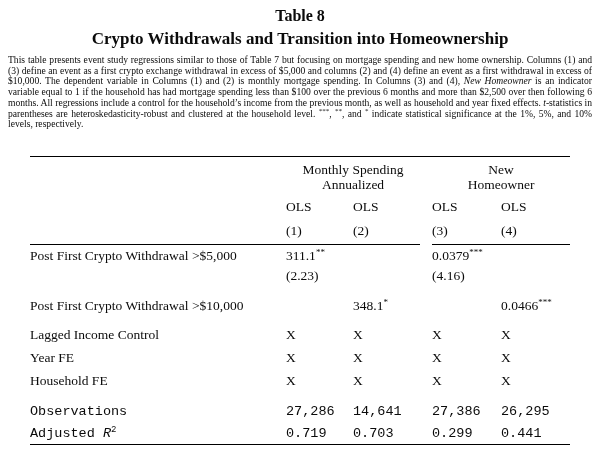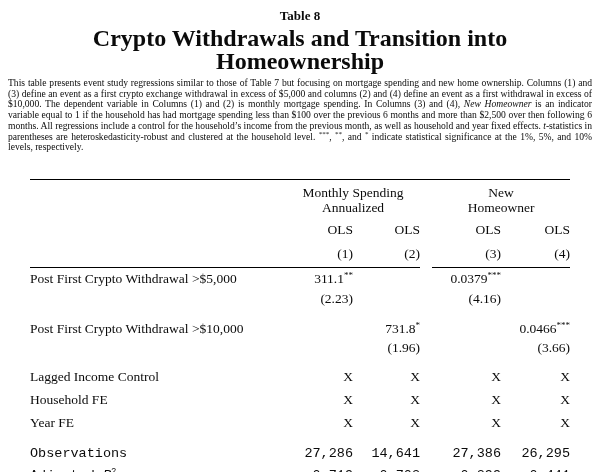--- a/index.html
+++ b/index.html
@@ -6,27 +6,27 @@
   body{
     width:600px;height:472px;
     font-family:"Liberation Serif", serif;
     color:#0b0b0b;
     overflow:hidden;
   }
   .page{padding-top:9px;}
   .tnum{
     text-align:center;
     font-weight:bold;
-    font-size:13px;
+    font-size:16px;
     line-height:14px;
   }
   .title{
     text-align:center;
     font-weight:bold;
-    font-size:24px;
+    font-size:17px;
     line-height:23px;
     margin:4px 10px 5px;
   }
   .caption{
     margin:0 8px;
     font-size:9.6px;
     line-height:10.7px;
     text-align:justify;
   }
   .caption i{font-style:italic;}
@@ -37,21 +37,21 @@
     width:540px;
     margin:26px 0 0 30px;
     font-size:13.5px;
   }
   col.w-lbl{width:256px;}
   col.w-c12{width:67px;}
   col.w-gap{width:12px;}
   col.w-c34{width:69px;}
   td{padding:0;vertical-align:middle;}
   td.lbl{text-align:left;}
-  td.c{text-align:right;}
+  td.c{text-align:left;}
   td.grp{text-align:center;line-height:15px;}
   tr.r-grp td{border-top:1px solid #000;}
   tr.r-grp{height:40px;}
   tr.r-ols{height:22px;}
   tr.r-num{height:26px;}
   tr.r-num td.mid{border-bottom:1px solid #000;}
   tr.r-coef1{height:22px;}
   tr.r-t{height:19px;}
   tr.r-coef2{height:19px;}
   tr.sp-a{height:11px;}
@@ -134,57 +134,49 @@
       <td class="c"></td>
     </tr>
 
     <tr class="sp-a">
           <td colspan="6"></td>
         </tr>
 
     <tr class="r-coef2">
       <td class="lbl">Post First Crypto Withdrawal &gt;$10,000</td>
       <td class="c"><span></span><sup class="stars"></sup></td>
-      <td class="c"><span>731.8</span><sup class="stars">*</sup></td>
+      <td class="c"><span>348.1</span><sup class="stars">*</sup></td>
       <td></td>
       <td class="c"><span></span><sup class="stars"></sup></td>
       <td class="c"><span>0.0466</span><sup class="stars">***</sup></td>
     </tr>
 
-    <tr class="r-t">
-      <td class="lbl"></td>
-      <td class="c"></td>
-      <td class="c">(1.96)</td>
-      <td></td>
-      <td class="c"></td>
-      <td class="c">(3.66)</td>
-    </tr>
 
     <tr class="sp-b">
           <td colspan="6"></td>
         </tr>
 
     <tr class="r-x">
       <td class="lbl">Lagged Income Control</td>
       <td class="c">X</td>
       <td class="c">X</td>
       <td></td>
       <td class="c">X</td>
       <td class="c">X</td>
     </tr>
     <tr class="r-x">
+      <td class="lbl">Year FE</td>
+      <td class="c">X</td>
+      <td class="c">X</td>
+      <td></td>
+      <td class="c">X</td>
+      <td class="c">X</td>
+    </tr>
+    <tr class="r-x">
       <td class="lbl">Household FE</td>
-      <td class="c">X</td>
-      <td class="c">X</td>
-      <td></td>
-      <td class="c">X</td>
-      <td class="c">X</td>
-    </tr>
-    <tr class="r-x">
-      <td class="lbl">Year FE</td>
       <td class="c">X</td>
       <td class="c">X</td>
       <td></td>
       <td class="c">X</td>
       <td class="c">X</td>
     </tr>
 
     <tr class="sp-c">
           <td colspan="6"></td>
         </tr>

